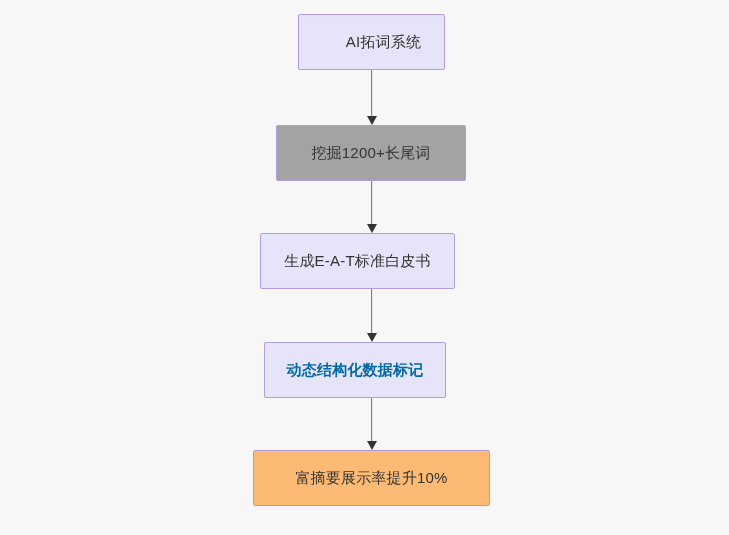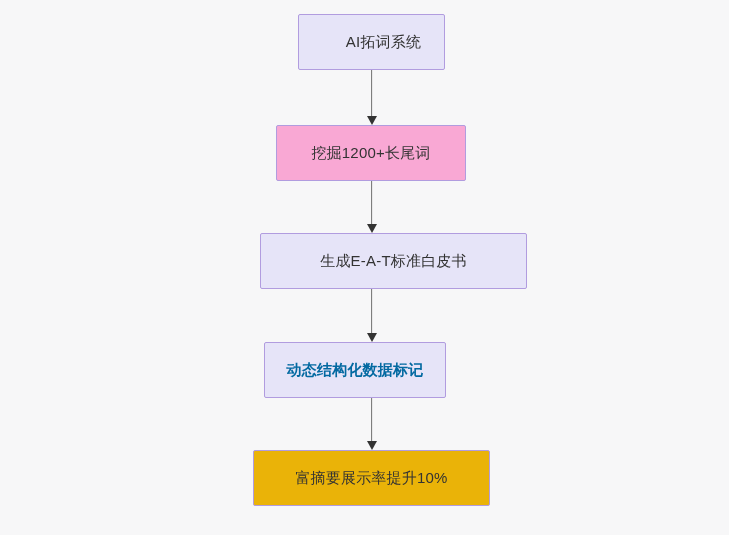--- a/index.html
+++ b/index.html
@@ -79,29 +79,29 @@
   </div>
   <div class="edge" style="left: 371.5px; top: 398px; height: 52px;">
     <div class="edge-line" style="height: 44px; background: rgb(112, 112, 112);"></div>
     <div class="edge-arrow" style="top: 43px; border-top-color: rgb(51, 51, 51);"></div>
   </div>
 
   <div class="node" style="left: 298px; top: 14px; width: 147px; height: 56px; background: rgb(230, 228, 248); border-color: rgb(177, 156, 223); color: rgb(51, 51, 51); padding-left: 24px;">
     <span class="node-label">AI拓词系统</span>
   </div>
 
-  <div class="node" style="left: 276px; top: 125px; width: 190px; height: 56px; background: #f9a8d4; border-color: rgb(177, 156, 223); color: rgb(51, 51, 51);">
+  <div class="node" style="left: 276px; top: 125px; width: 190px; height: 56px; background: #a3a3a3; border-color: rgb(177, 156, 223); color: rgb(51, 51, 51);">
     <span class="node-label">挖掘1200+长尾词</span>
   </div>
 
-  <div class="node" style="left: 260px; top: 233px; width: 267px; height: 56px; background: rgb(230, 228, 248); border-color: rgb(177, 156, 223); color: rgb(51, 51, 51);">
+  <div class="node" style="left: 260px; top: 233px; width: 195px; height: 56px; background: rgb(230, 228, 248); border-color: rgb(177, 156, 223); color: rgb(51, 51, 51);">
     <span class="node-label">生成E-A-T标准白皮书</span>
   </div>
 
   <div class="node" style="left: 264px; top: 342px; width: 182px; height: 56px; background: rgb(230, 228, 248); border-color: rgb(177, 156, 223); color: #0369a1; font-weight: bold;">
     <span class="node-label">动态结构化数据标记</span>
   </div>
 
-  <div class="node" style="left: 253px; top: 450px; width: 237px; height: 56px; background: #eab308; border-color: rgb(177, 156, 223); color: rgb(51, 51, 51);">
+  <div class="node" style="left: 253px; top: 450px; width: 237px; height: 56px; background: #fdba74; border-color: rgb(177, 156, 223); color: rgb(51, 51, 51);">
     <span class="node-label">富摘要展示率提升10%</span>
   </div>
 
 </div>
 
 </body></html>

